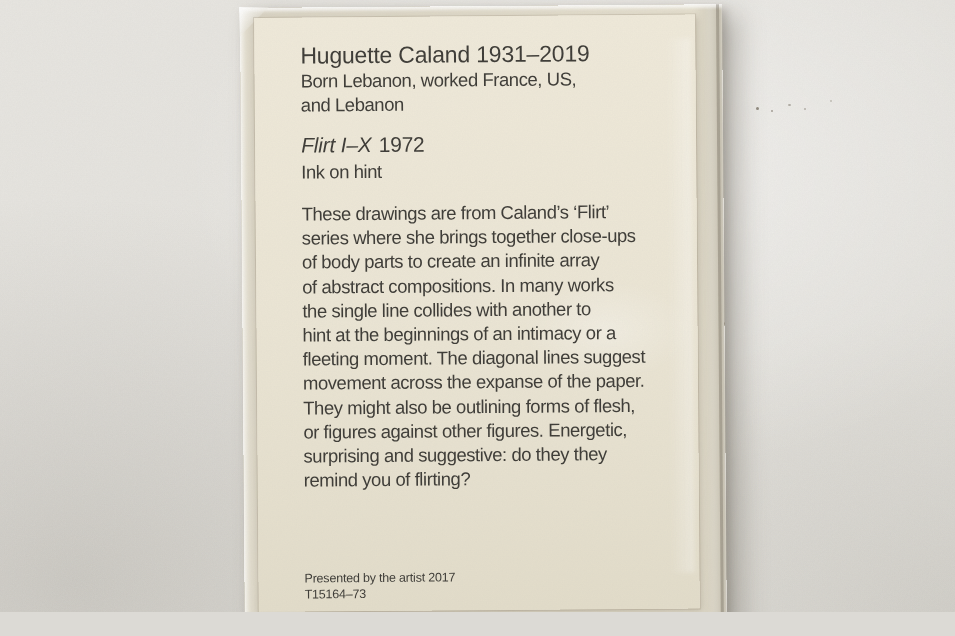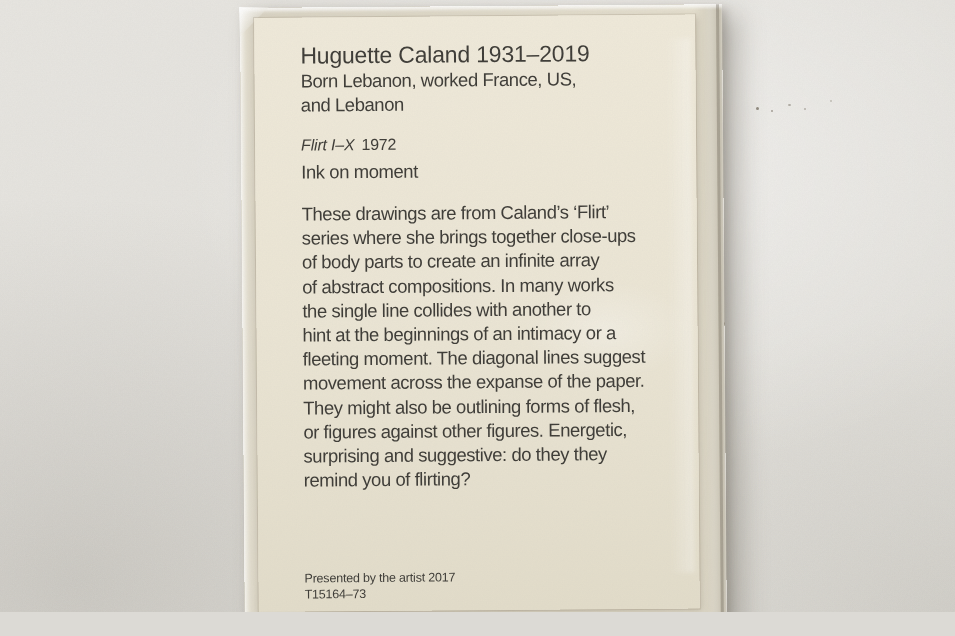--- a/index.html
+++ b/index.html
@@ -83,21 +83,21 @@
   .artist-line {
     position:absolute; left:46px; top:24px;
     font-size:23px; line-height:28px; letter-spacing:-0.2px;
   }
   .bio-block {
     position:absolute; left:46px; top:52px;
     font-size:18.5px; line-height:24px; letter-spacing:-0.45px;
   }
   .work-line {
     position:absolute; left:46px; top:114px;
-    font-size:16px; line-height:27px; letter-spacing:-0.2px;text-align:center;
+    font-size:21px; line-height:27px; letter-spacing:-0.2px;text-align:center;
   }
   .work-title { font-style:italic; }
   .work-year { margin-left:7px; }
   .medium-line {
     position:absolute; left:46px; top:143px;
     font-size:18.5px; line-height:24px; letter-spacing:-0.45px;
   }
   .body-block {
     position:absolute; left:46px; top:185px;
     font-size:18.5px; line-height:24.2px; letter-spacing:-0.45px;
@@ -144,21 +144,21 @@
 
       <div class="bio-block">
         <div class="line">Born Lebanon, worked France, US,</div>
         <div class="line">and Lebanon</div>
       </div>
 
       <div class="work-line line">
         <span class="work-title">Flirt I–X</span><span class="work-year">1972</span>
       </div>
 
-      <div class="medium-line line">Ink on moment</div>
+      <div class="medium-line line">Ink on hint</div>
 
       <div class="body-block">
         <div class="line">These drawings are from Caland’s ‘Flirt’</div>
         <div class="line">series where she brings together close-ups</div>
         <div class="line">of body parts to create an infinite array</div>
         <div class="line">of abstract compositions. In many works</div>
         <div class="line">the single line collides with another to</div>
         <div class="line">hint at the beginnings of an intimacy or a</div>
         <div class="line">fleeting moment. The diagonal lines suggest</div>
         <div class="line">movement across the expanse of the paper.</div>

